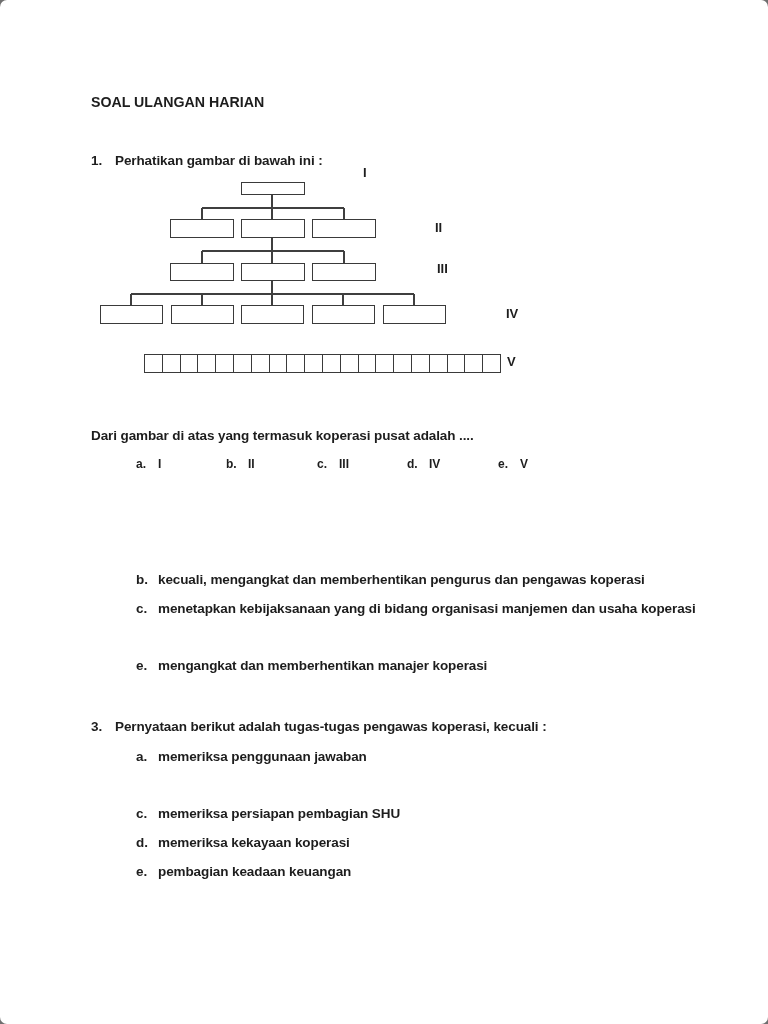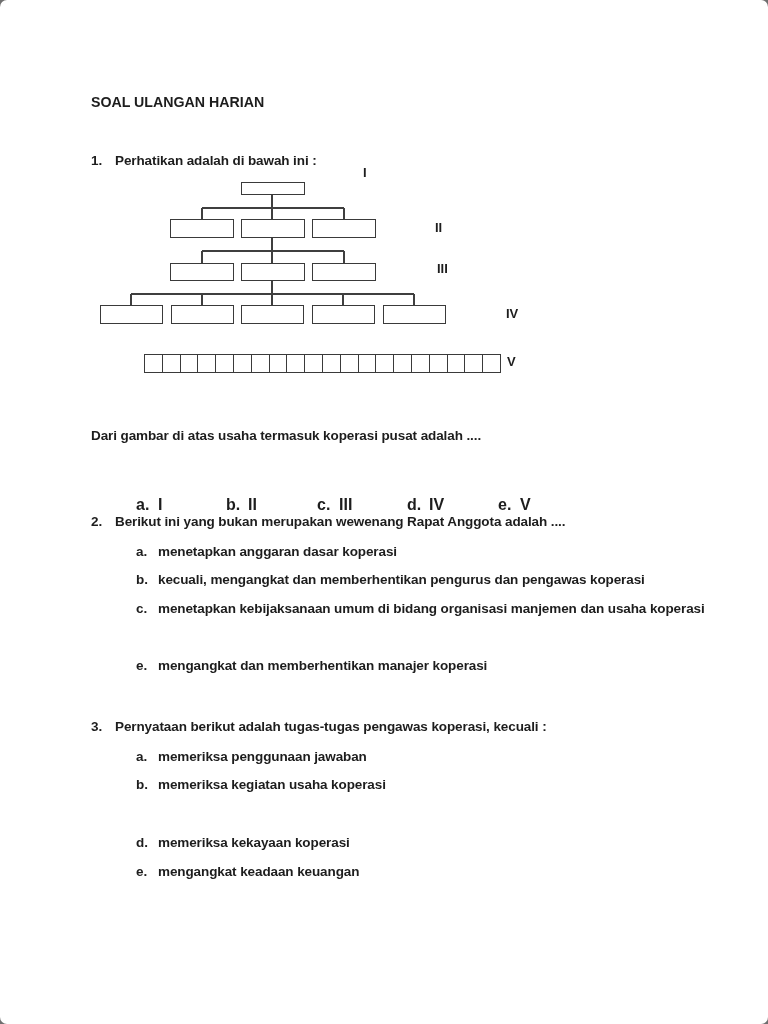--- a/index.html
+++ b/index.html
@@ -10,40 +10,40 @@
   }
   .line {
     position:absolute; left:91px; font-size:13.5px; font-weight:700;
     color:#1d1d1d; letter-spacing:-0.1px; white-space:nowrap; line-height:15px;
   }
   .title { font-size:14.2px; letter-spacing:0; }
   .qnum { display:inline-block; width:24px; }
   .optline { left:136px; }
   .opt-letter { display:inline-block; width:22px; }
   .h-opt {
-    position:absolute; top:457px; font-size:16px; font-weight:700;
-    color:#1d1d1d; white-space:nowrap; line-height:15px;margin-top:40px;
+    position:absolute; top:457px; font-size:12px; font-weight:700;
+    color:#1d1d1d; white-space:nowrap; line-height:15px;
   }
   #diagram { position:absolute; left:0; top:0; width:768px; height:1024px; }
   #diagram svg { position:absolute; left:0; top:0; }
   .obox { position:absolute; border:1.5px solid #3a3a3a; background:#ffffff; }
   .strip { position:absolute; display:flex; border:1.4px solid #3a3a3a; background:#ffffff; }
   .cell { flex:1 1 0; border-right:1.4px solid #3a3a3a; }
   .cell:last-child { border-right:none; }
   .dlabel { position:absolute; font-size:13px; font-weight:700; color:#1d1d1d; line-height:14px; }
 </style>
 </head>
 <body>
 
 <div class="page">
 
   <div class="line title" style="top:95px">SOAL ULANGAN HARIAN</div>
 
   <div class="line" style="top:153px">
-    <span class="qnum">1.</span><span>Perhatikan adalah di bawah ini :</span>
+    <span class="qnum">1.</span><span>Perhatikan gambar di bawah ini :</span>
   </div>
 
   <div id="diagram">
     <svg width="768" height="1024" viewBox="0 0 768 1024">
       <g stroke="#3f3f3f" stroke-width="1.4" shape-rendering="crispEdges">
 
         <line x1="272" y1="195" x2="272" y2="219"></line>
         <line x1="202" y1="208" x2="344" y2="208"></line>
         <line x1="202" y1="208" x2="202" y2="219"></line>
         <line x1="344" y1="208" x2="344" y2="219"></line>
@@ -95,65 +95,59 @@
         <div class="cell"></div>
         <div class="cell"></div>
         <div class="cell"></div>
         <div class="cell"></div>
         <div class="cell"></div>
         <div class="cell"></div>
       </div>
       <div class="dlabel" style="left: 507px; top: 355px;">V</div>
     </div>
 
-  <div class="line" style="top:428px">Dari gambar di atas usaha termasuk koperasi pusat adalah ....</div>
+  <div class="line" style="top:428px">Dari gambar di atas yang termasuk koperasi pusat adalah ....</div>
 
   <div>
     <div class="h-opt" style="left:136px">
       <span class="opt-letter">a.</span><span>I</span>
     </div>
     <div class="h-opt" style="left:226px">
       <span class="opt-letter">b.</span><span>II</span>
     </div>
     <div class="h-opt" style="left:317px">
       <span class="opt-letter">c.</span><span>III</span>
     </div>
     <div class="h-opt" style="left:407px">
       <span class="opt-letter">d.</span><span>IV</span>
     </div>
     <div class="h-opt" style="left:498px">
       <span class="opt-letter">e.</span><span>V</span>
     </div>
   </div>
 
-  <div class="line" style="top:514px">
-    <span class="qnum">2.</span><span>Berikut ini yang bukan merupakan wewenang Rapat Anggota adalah ....</span>
-  </div>
-  <div class="line optline" style="top:544px">
-    <span class="opt-letter">a.</span><span>menetapkan anggaran dasar koperasi</span>
-  </div>
   <div class="line optline" style="top:572px">
     <span class="opt-letter">b.</span><span>kecuali, mengangkat dan memberhentikan pengurus dan pengawas koperasi</span>
   </div>
   <div class="line optline" style="top:601px">
-    <span class="opt-letter">c.</span><span>menetapkan kebijaksanaan umum di bidang organisasi manjemen dan usaha koperasi</span>
+    <span class="opt-letter">c.</span><span>menetapkan kebijaksanaan yang di bidang organisasi manjemen dan usaha koperasi</span>
   </div>
   <div class="line optline" style="top:658px">
     <span class="opt-letter">e.</span><span>mengangkat dan memberhentikan manajer koperasi</span>
   </div>
 
   <div class="line" style="top:719px">
     <span class="qnum">3.</span><span>Pernyataan berikut adalah tugas-tugas pengawas koperasi, kecuali :</span>
   </div>
   <div class="line optline" style="top:749px">
     <span class="opt-letter">a.</span><span>memeriksa penggunaan jawaban</span>
   </div>
-  <div class="line optline" style="top:777px">
-    <span class="opt-letter">b.</span><span>memeriksa kegiatan usaha koperasi</span>
+  <div class="line optline" style="top:806px">
+    <span class="opt-letter">c.</span><span>memeriksa persiapan pembagian SHU</span>
   </div>
   <div class="line optline" style="top:835px">
     <span class="opt-letter">d.</span><span>memeriksa kekayaan koperasi</span>
   </div>
   <div class="line optline" style="top:864px">
-    <span class="opt-letter">e.</span><span>mengangkat keadaan keuangan</span>
+    <span class="opt-letter">e.</span><span>pembagian keadaan keuangan</span>
   </div>
 
 </div>
 
 </body></html>

